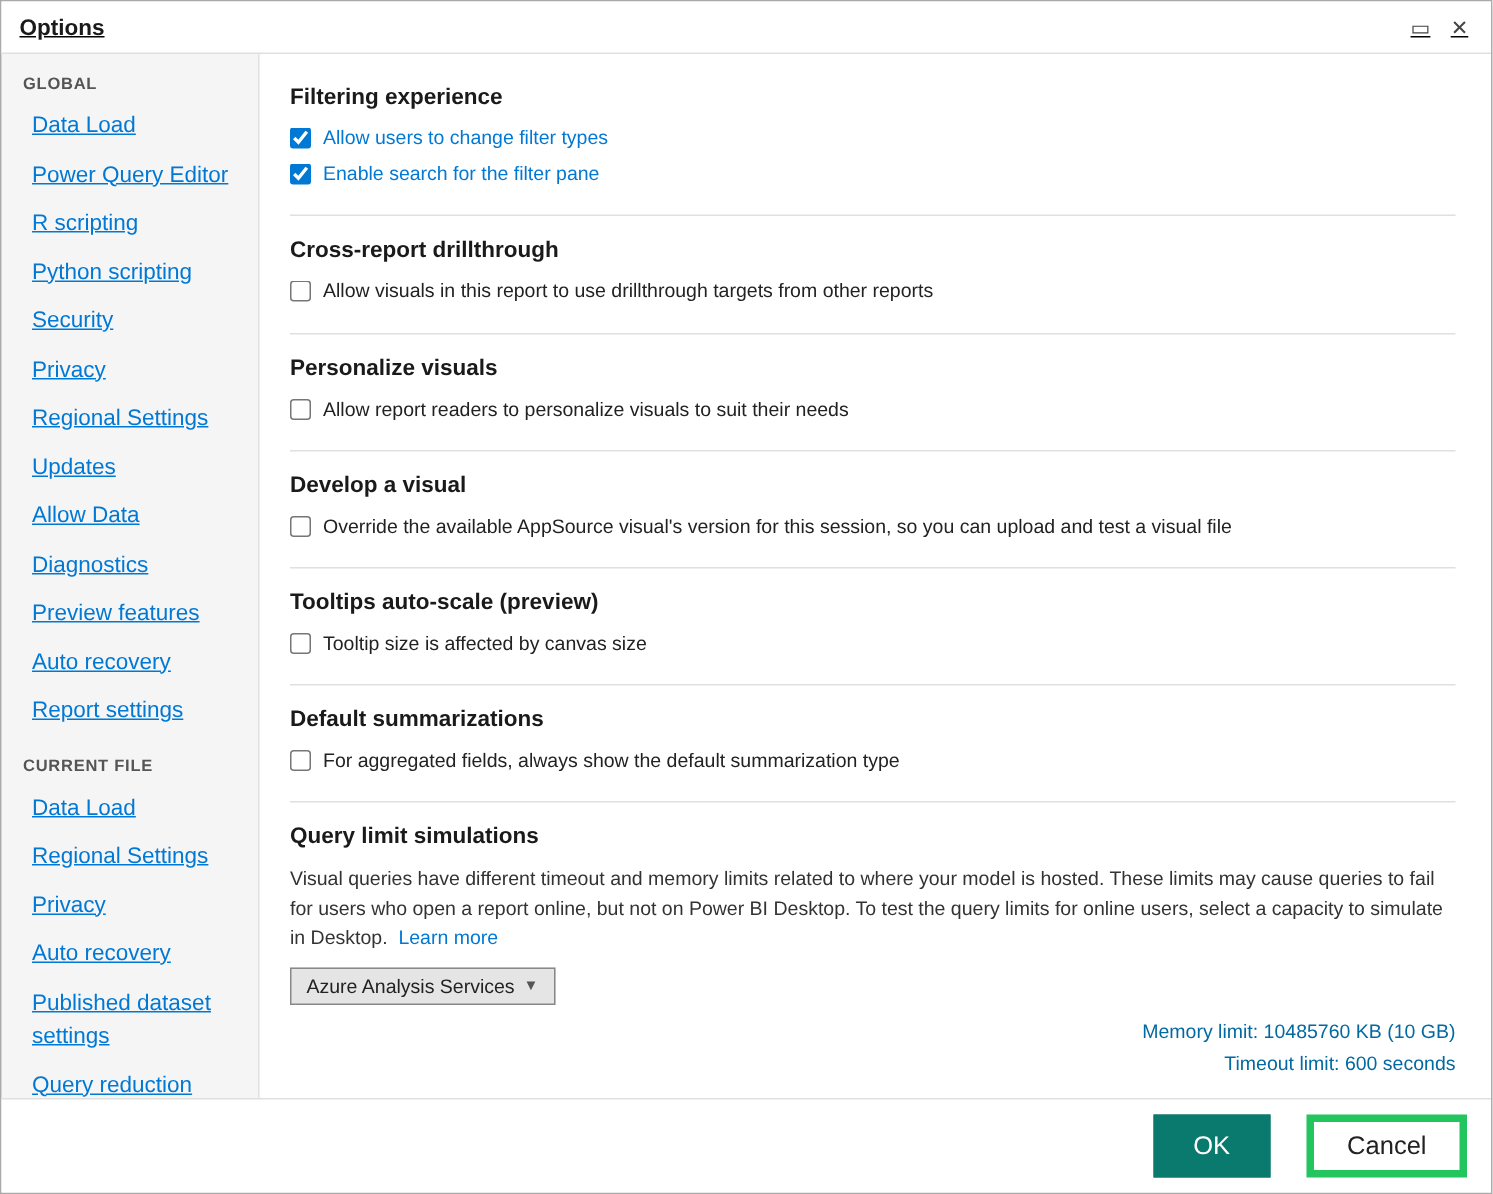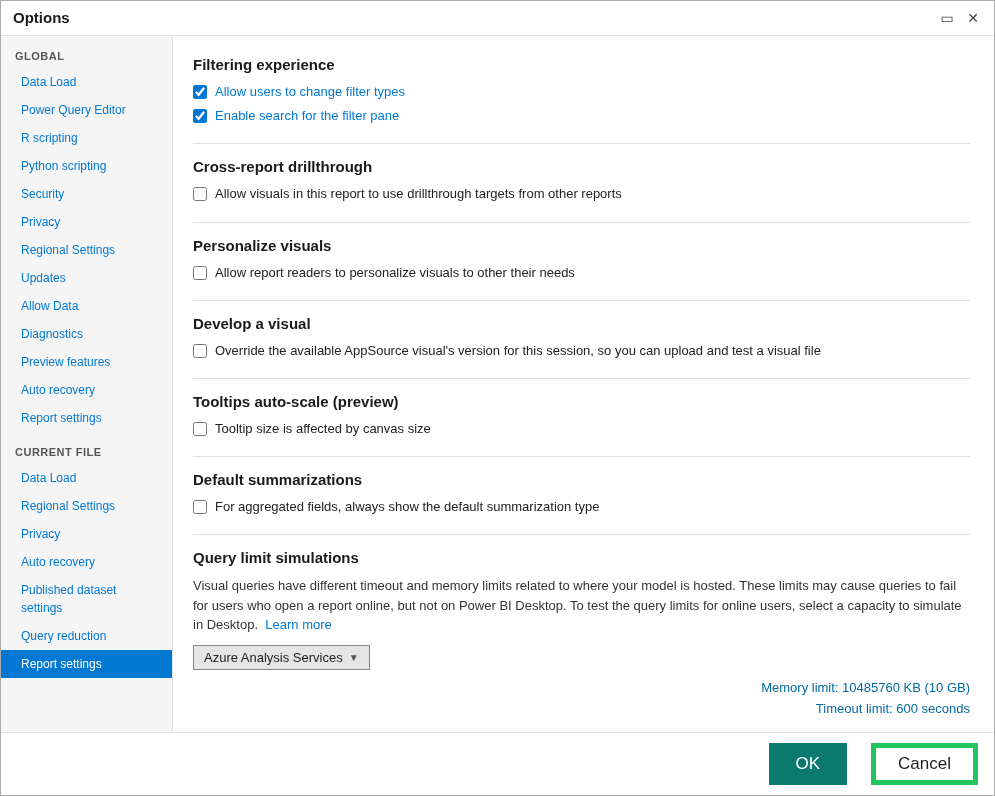--- a/index.html
+++ b/index.html
@@ -16,26 +16,27 @@
       width: 995px;
       height: 796px;
       background: #fff;
       border: 1px solid #aaa;
       box-shadow: 2px 2px 8px rgba(0,0,0,0.3);
       display: flex;
       flex-direction: column;
     }
     .title-bar {
       display: flex;
-      align-items: flex-start;
+      align-items: center;
       justify-content: space-between;
       padding: 8px 12px;
       background: #fff;
       border-bottom: 1px solid #e0e0e0;
       flex-shrink: 0;
+      text-decoration: underline;
     }
     .title-bar-title {
       font-size: 15px;
       font-weight: 600;
       color: #1a1a1a;
     }
     .title-bar-controls {
       display: flex;
       gap: 8px;
     }
@@ -68,22 +69,23 @@
       font-size: 11px;
       font-weight: 700;
       color: #555;
       padding: 14px 14px 6px 14px;
       letter-spacing: 0.5px;
     }
     .sidebar-item {
       padding: 5px 14px 5px 20px;
       cursor: pointer;
       color: #0078d4;
-      font-size: 12px;
+      font-size: 15px;
       line-height: 1.5;
+      text-decoration: underline;
     }
     .sidebar-item.active {
       background: #0078d4;
       color: #fff;
     }
     .main-panel {
       flex: 1;
       overflow: hidden;
       display: flex;
       flex-direction: column;
@@ -259,21 +261,21 @@
             <label for="allow-drillthrough" class="checkbox-label">Allow visuals in this report to use drillthrough targets from other reports</label>
           </div>
         </div>
 
         <div class="divider-line"></div>
 
         <div class="section">
           <div class="section-title">Personalize visuals</div>
           <div class="checkbox-row">
             <input type="checkbox" id="allow-personalize" style="">
-            <label for="allow-personalize" class="checkbox-label">Allow report readers to personalize visuals to other their needs</label>
+            <label for="allow-personalize" class="checkbox-label">Allow report readers to personalize visuals to suit their needs</label>
           </div>
         </div>
 
         <div class="divider-line"></div>
 
         <div class="section">
           <div class="section-title">Develop a visual</div>
           <div class="checkbox-row">
             <input type="checkbox" id="override-appsource" style="">
             <label for="override-appsource" class="checkbox-label">Override the available AppSource visual's version for this session, so you can upload and test a visual file</label>

